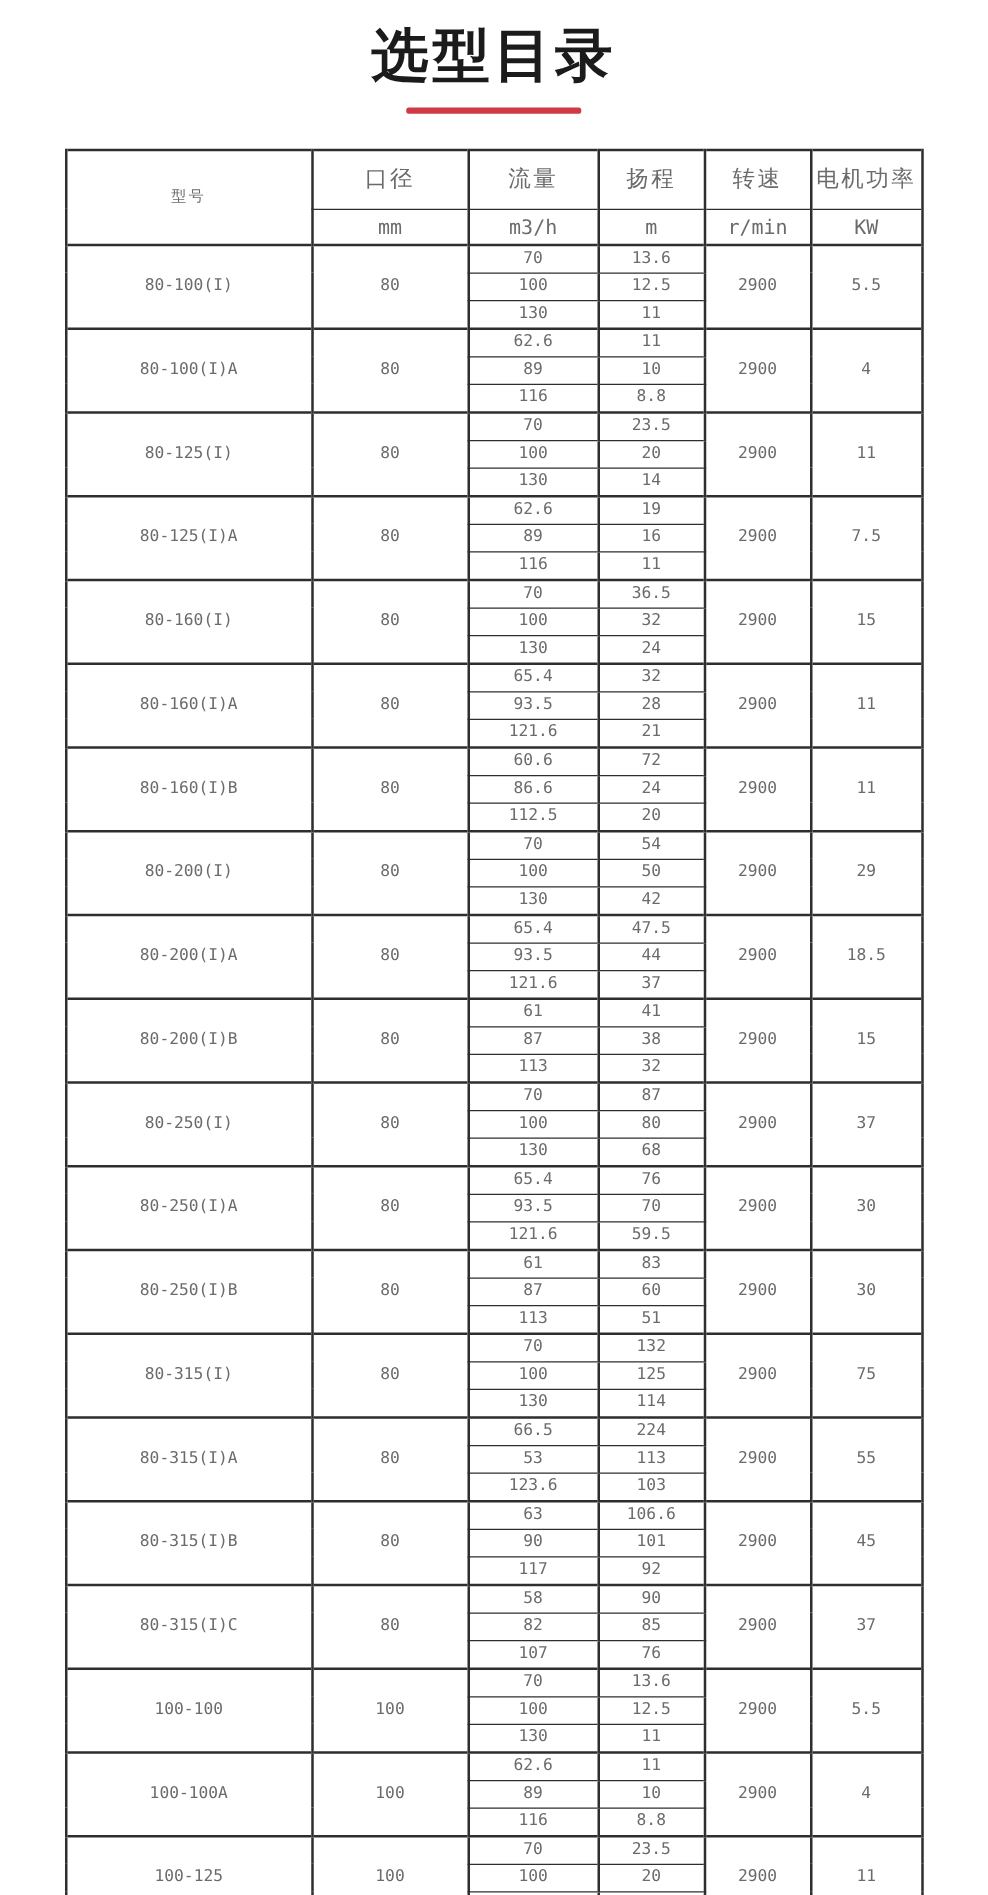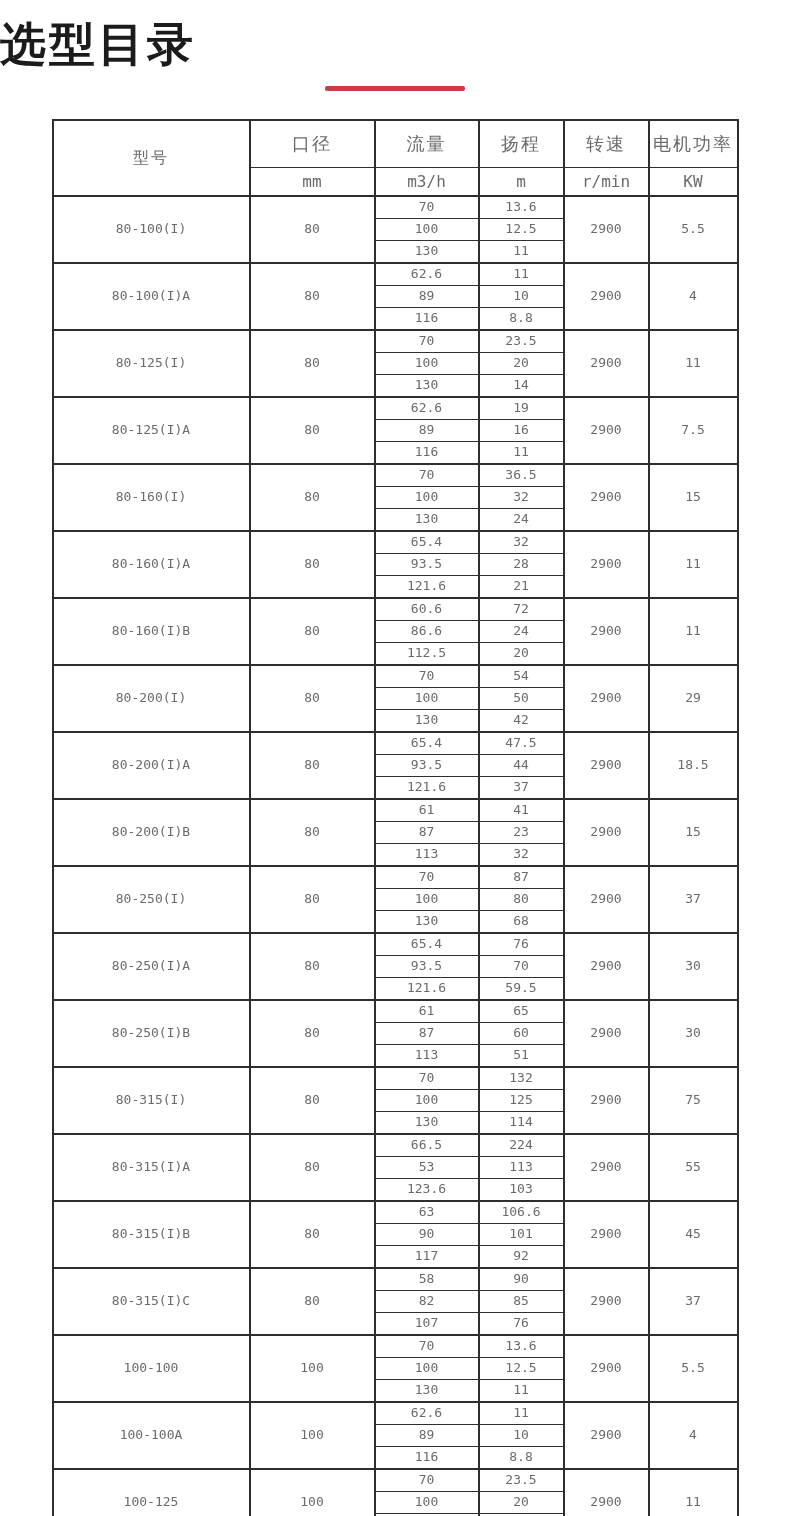--- a/index.html
+++ b/index.html
@@ -8,20 +8,21 @@
     background: #ffffff;
   }
   body {
     width: 790px;
     height: 1516px;
     overflow: hidden;
     font-family: "DejaVu Sans Mono", "Liberation Mono", monospace;
   }
   .title-wrap {
     padding-top: 18px;
+    text-align: center;
   }
   .page-title {
     margin: 0;
     font-family: "Liberation Sans", "DejaVu Sans", sans-serif;
     font-weight: bold;
     font-size: 46px;
     line-height: 1.15;
     letter-spacing: 3px;
     color: #1b1b1b;
   }
@@ -53,21 +54,21 @@
     line-height: 1.1;
     overflow: hidden;
     white-space: nowrap;
   }
   table.catalog thead th.colname {
     height: 46px;
     font-size: 18px;
     letter-spacing: 2px;
   }
   table.catalog thead th.model-head {
-    font-size: 16px;
+    font-size: 12px;
     letter-spacing: 2px;
   }
   table.catalog thead th.unit {
     height: 27px;
     font-size: 16px;
   }
   table.catalog tbody td {
     height: 21px;
   }
   table.catalog tbody tr.blk td {
@@ -256,21 +257,21 @@
       <tr class="blk">
         <td rowspan="3">80-200(I)B</td>
         <td rowspan="3">80</td>
         <td>61</td>
         <td>41</td>
         <td rowspan="3">2900</td>
         <td rowspan="3">15</td>
       </tr>
       <tr>
         <td>87</td>
-        <td>23</td>
+        <td>38</td>
       </tr>
       <tr>
         <td>113</td>
         <td>32</td>
       </tr>
       <tr class="blk">
         <td rowspan="3">80-250(I)</td>
         <td rowspan="3">80</td>
         <td>70</td>
         <td>87</td>
@@ -298,21 +299,21 @@
         <td>70</td>
       </tr>
       <tr>
         <td>121.6</td>
         <td>59.5</td>
       </tr>
       <tr class="blk">
         <td rowspan="3">80-250(I)B</td>
         <td rowspan="3">80</td>
         <td>61</td>
-        <td>65</td>
+        <td>83</td>
         <td rowspan="3">2900</td>
         <td rowspan="3">30</td>
       </tr>
       <tr>
         <td>87</td>
         <td>60</td>
       </tr>
       <tr>
         <td>113</td>
         <td>51</td>

